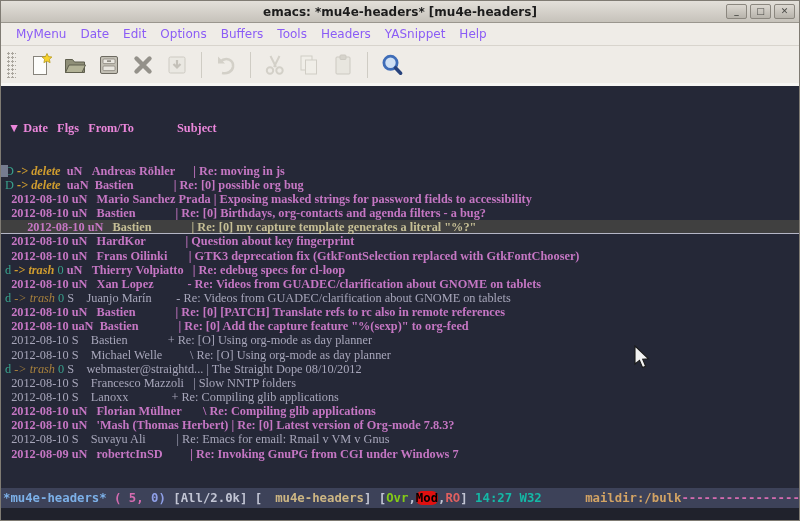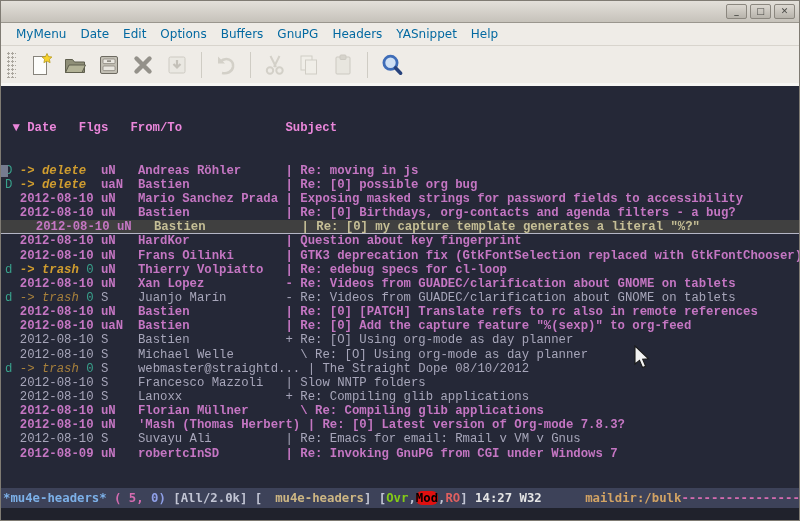--- a/index.html
+++ b/index.html
@@ -13,36 +13,36 @@
     border-bottom:1px solid #9a968e; display:flex; align-items:center; justify-content:center; }
   .title-text { font-size:12px; font-weight:bold; color:#1c1c1c; }
   .win-controls { position:absolute; right:4px; top:3px; display:flex; gap:3px; }
   .win-btn { width:21px; height:15px; border:1px solid #8b877f; border-radius:2px;
     background:linear-gradient(#dcd8d1,#b7b3ab); color:#4a4a46; font-size:9px; font-weight:bold;
     display:flex; align-items:center; justify-content:center; line-height:1; }
 
   
   .menubar { height:23px; background:#efece7; border-bottom:1px solid #d8d4cd;
     display:flex; align-items:center; padding-left:8px; }
-  .menu-item { font-size:12px; color:#0369a1; padding:3px 7px; }
+  .menu-item { font-size:12px; color:#8b5cf6; padding:3px 7px; }
 
   
   .toolbar { height:40px; background:#efece7; display:flex; align-items:center;
     padding-left:4px; border-bottom:3px solid #f7f6f3; }
   .tb-handle { width:9px; height:26px; margin:0 8px 0 2px;
     background-image:radial-gradient(circle at 1.5px 1.5px, #aaa69e 1px, transparent 1.2px);
     background-size:4px 4px; }
   .tb-btn { width:34px; height:32px; display:flex; align-items:center; justify-content:center;
     border-radius:3px; }
   .tb-sep { width:1px; height:26px; background:#cfccc4; margin:0 7px; }
 
   
   .buffer { position:absolute; top:89px; left:0; width:800px; height:398px;
     background:#252837; overflow:hidden; padding:3px 0 0 4px;
-    font-family:Liberation Mono, monospace; font-size:12.3px; line-height:14.15px;
+    font-family:Liberation Serif, serif; font-size:12.3px; line-height:14.15px;
     white-space:pre; }
   .header-line { color:#ea86da; font-weight:bold; }
   .hrow { height:14.15px; }
   .hrow.current { background:#404040; box-shadow:inset 0 -1px 0 #b5b6c6;
     margin-left:-4px; padding-left:20px; font-weight:bold; }
   .f-unread { color:#c576c3; font-weight:bold; }
   .f-seen   { color:#a7a6ba; }
   .f-cur    { color:#c6bf96; }
   .fringe-ch { color:#39a18c; }
   .mark     { color:#d09d2f; font-weight:bold; font-style:italic; }
@@ -56,47 +56,48 @@
     font-size:12.3px; font-weight:bold; line-height:20px; white-space:pre; overflow:hidden;
     padding-left:2px; }
   .ml-buffer-name { color:#7cb0e8; }
   .ml-pink   { color:#d46bb0; }
   .ml-blue   { color:#8f9fe8; }
   .ml-white  { color:#c2c5d4; }
   .ml-yellow { color:#cdb683;padding-left:13px; }
   .ml-ovr    { color:#84cc16; }
   .ml-mod    { color:#000000; background:#e01010;border-radius:6px; }
   .ml-ro     { color:#e06060; }
-  .ml-time   { color:#e5e5e5; }
+  .ml-time   { color:#14b8a6; }
   .ml-maildir{ color:#d2a364;margin-left:36px; }
   .ml-dashes { color:#d46bb0; }
   .echo-area { position:absolute; top:507px; left:0; width:800px; height:14px; background:#20222c; }
 
   .mouse-cursor { position:absolute; left:630px; top:344px; pointer-events:none; }
 </style>
 </head>
 <body>
 
 <div class="window">
 
   <div class="titlebar">
+    <span class="title-text">emacs: *mu4e-headers* [mu4e-headers]</span>
     <span class="win-controls">
         <span class="win-btn">_</span>
         <span class="win-btn">□</span>
         <span class="win-btn">✕</span>
       </span>
   </div>
 
   <div class="menubar">
       <span class="menu-item">MyMenu</span>
       <span class="menu-item">Date</span>
       <span class="menu-item">Edit</span>
       <span class="menu-item">Options</span>
       <span class="menu-item">Buffers</span>
-      <span class="menu-item">GnuPG</span>
+      <span class="menu-item">Tools</span>
       <span class="menu-item">Headers</span>
       <span class="menu-item">YASnippet</span>
       <span class="menu-item">Help</span>
     </div>
 
   <div class="toolbar">
     <span class="tb-handle"></span>
   <span class="tb-btn enabled">
         <svg width="26" height="26" viewBox="0 0 26 26">
           <rect x="5.5" y="4.5" width="13" height="18" fill="#fdfdfb" stroke="#87847c"></rect>

